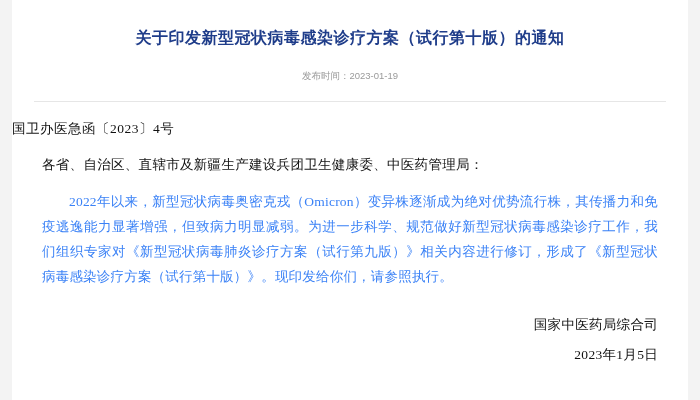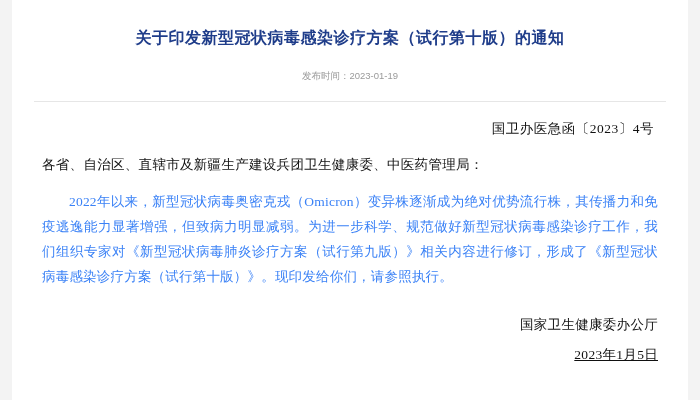--- a/index.html
+++ b/index.html
@@ -57,21 +57,21 @@
     margin-top: 20px;
     font-family: "Liberation Sans", sans-serif;
   }
 
   .divider {
     margin: 18px 22px 0 22px;
     border-top: 1px solid #e6e6e6;
   }
 
   .doc-number {
-    text-align: right;
+    text-align: left;
     padding-right: 34px;
     margin-top: 18px;
     font-size: 13.5px;
     color: #111111;
     letter-spacing: 0.5px;
   }
 
   .recipient {
     margin-top: 18px;
     padding-left: 30px;
@@ -112,21 +112,20 @@
     letter-spacing: 0.3px;
   }
 
   .sign-date {
     margin-top: 12px;
     padding-right: 30px;
     text-align: right;
     font-size: 13.5px;
     color: #111111;
     letter-spacing: 0.3px;
-    text-decoration: underline;
   }
 </style>
 </head>
 <body>
 
 <div class="page">
 
   <div class="side-rail left"></div>
   <div class="side-rail right"></div>
 
@@ -139,19 +138,19 @@
     <div class="divider"></div>
 
     <div class="doc-number">国卫办医急函〔2023〕4号</div>
 
     <div class="recipient">各省、自治区、直辖市及新疆生产建设兵团卫生健康委、中医药管理局：</div>
 
     <div class="body-para">2022年以来，新型冠状病毒奥密克戎（Omicron）变异株逐渐成为绝对优势流行株，其传播力和免疫逃逸能力显著增强，但致病力明显减弱。为进一步科学、规范做好新型冠状病毒感染诊疗工作，我们组织专家对《新型冠状病毒肺炎诊疗方案（试行第九版）》相关内容进行修订，形成了《新型冠状病毒感染诊疗方案（试行第十版）》。现印发给你们，请参照执行。</div>
 
 
     <div class="signature-row">
-      <span>国家卫生健康委办公厅</span>
+      <span>国家中医药局综合司</span>
     </div>
 
     <div class="sign-date">2023年1月5日</div>
 
   </div>
 </div>
 
 </body></html>

